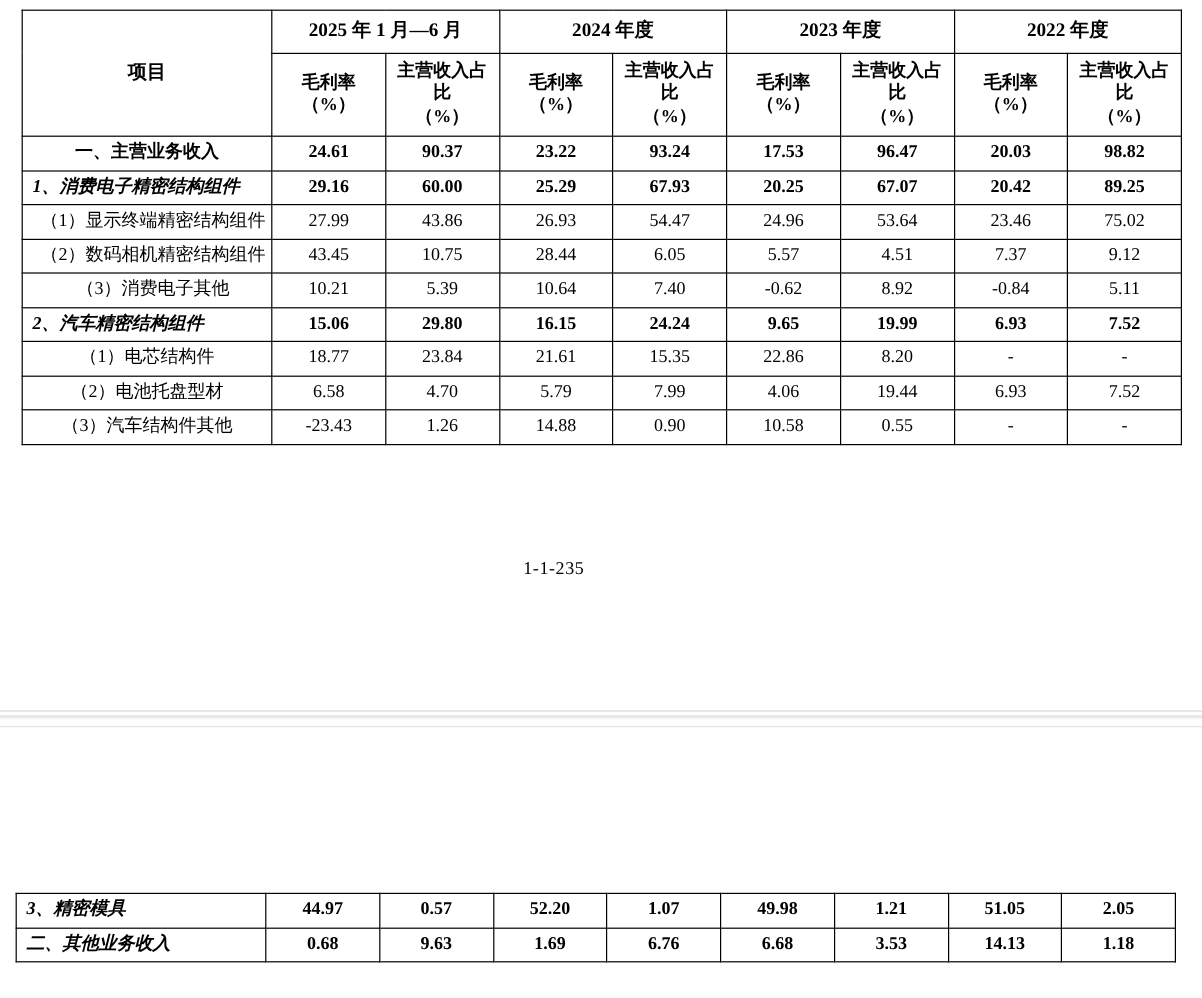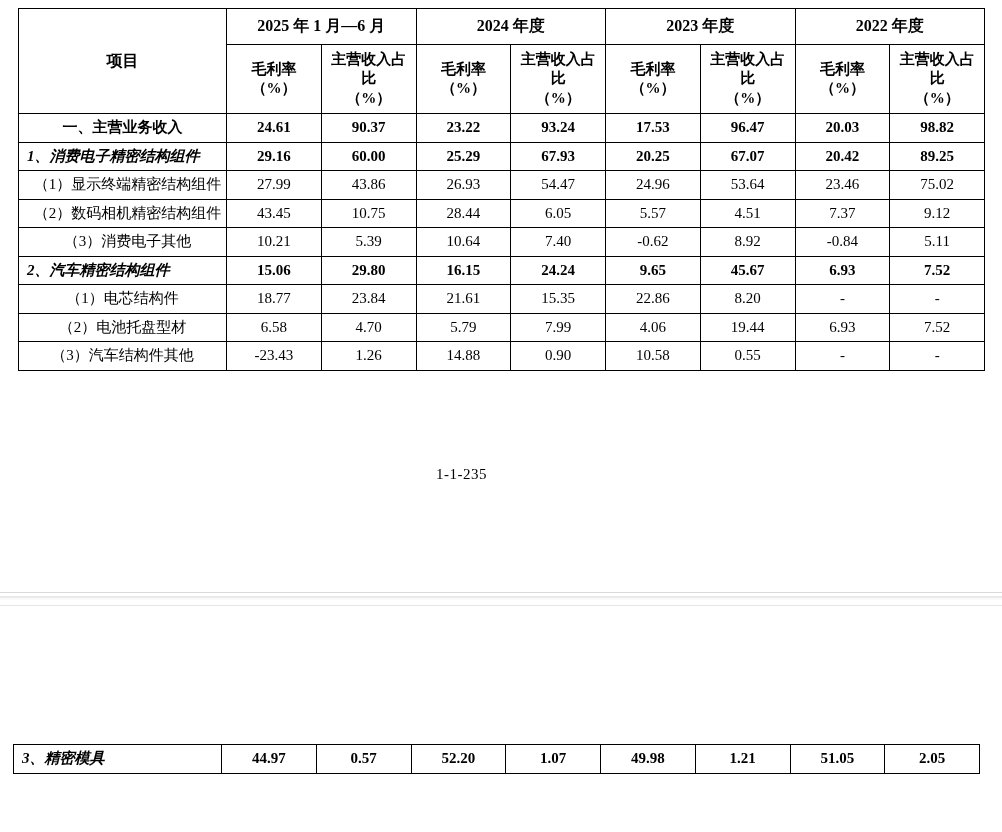--- a/index.html
+++ b/index.html
@@ -186,21 +186,21 @@
           <td>-0.84</td>
           <td>5.11</td>
         </tr>
         <tr class="data-row row-bold">
           <td class="cell-item-left">2、汽车精密结构组件</td>
           <td>15.06</td>
           <td>29.80</td>
           <td>16.15</td>
           <td>24.24</td>
           <td>9.65</td>
-          <td>45.67</td>
+          <td>19.99</td>
           <td>6.93</td>
           <td>7.52</td>
         </tr>
         <tr class="data-row">
           <td class="cell-item-center">（1）电芯结构件</td>
           <td>18.77</td>
           <td>23.84</td>
           <td>21.61</td>
           <td>15.35</td>
           <td>22.86</td>
@@ -254,16 +254,27 @@
           <td class="cell-item-left">3、精密模具</td>
           <td>44.97</td>
           <td>0.57</td>
           <td>52.20</td>
           <td>1.07</td>
           <td>49.98</td>
           <td>1.21</td>
           <td>51.05</td>
           <td>2.05</td>
         </tr>
+        <tr class="data-row row-bold">
+          <td class="cell-item-left">二、其他业务收入</td>
+          <td>0.68</td>
+          <td>9.63</td>
+          <td>1.69</td>
+          <td>6.76</td>
+          <td>6.68</td>
+          <td>3.53</td>
+          <td>14.13</td>
+          <td>1.18</td>
+        </tr>
       </tbody>
   </table>
 
 </div>
 
 </body></html>

